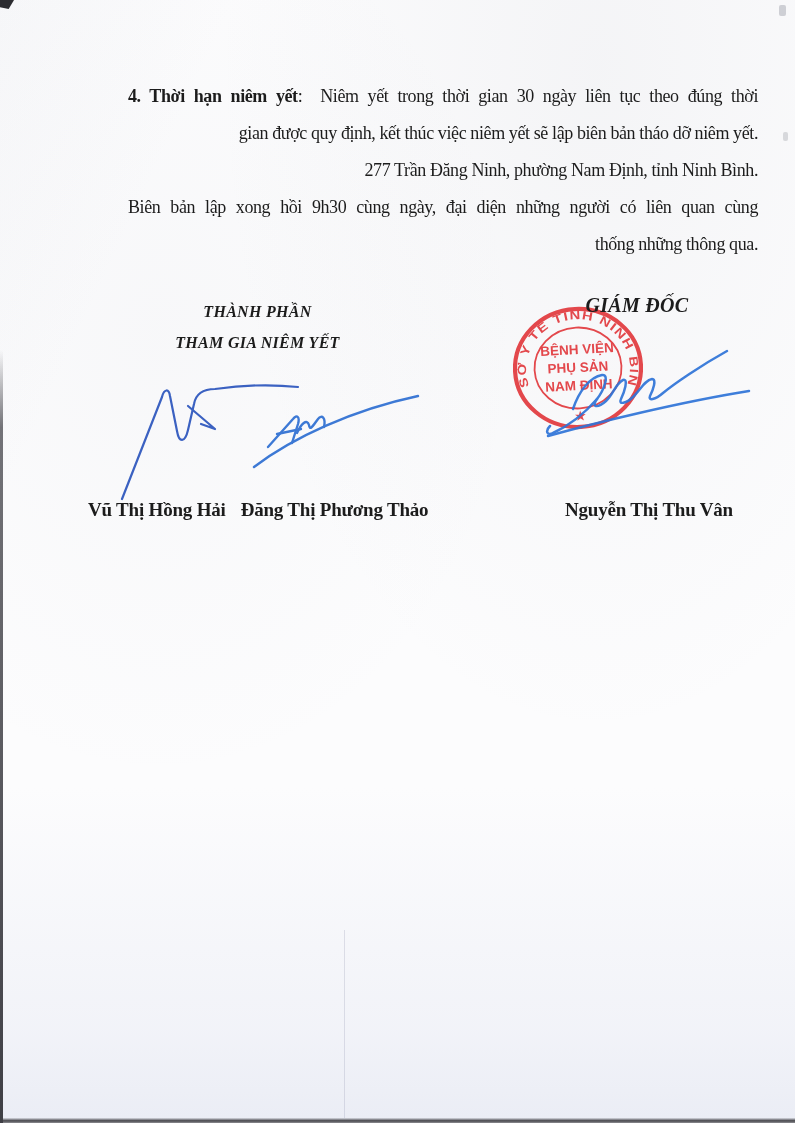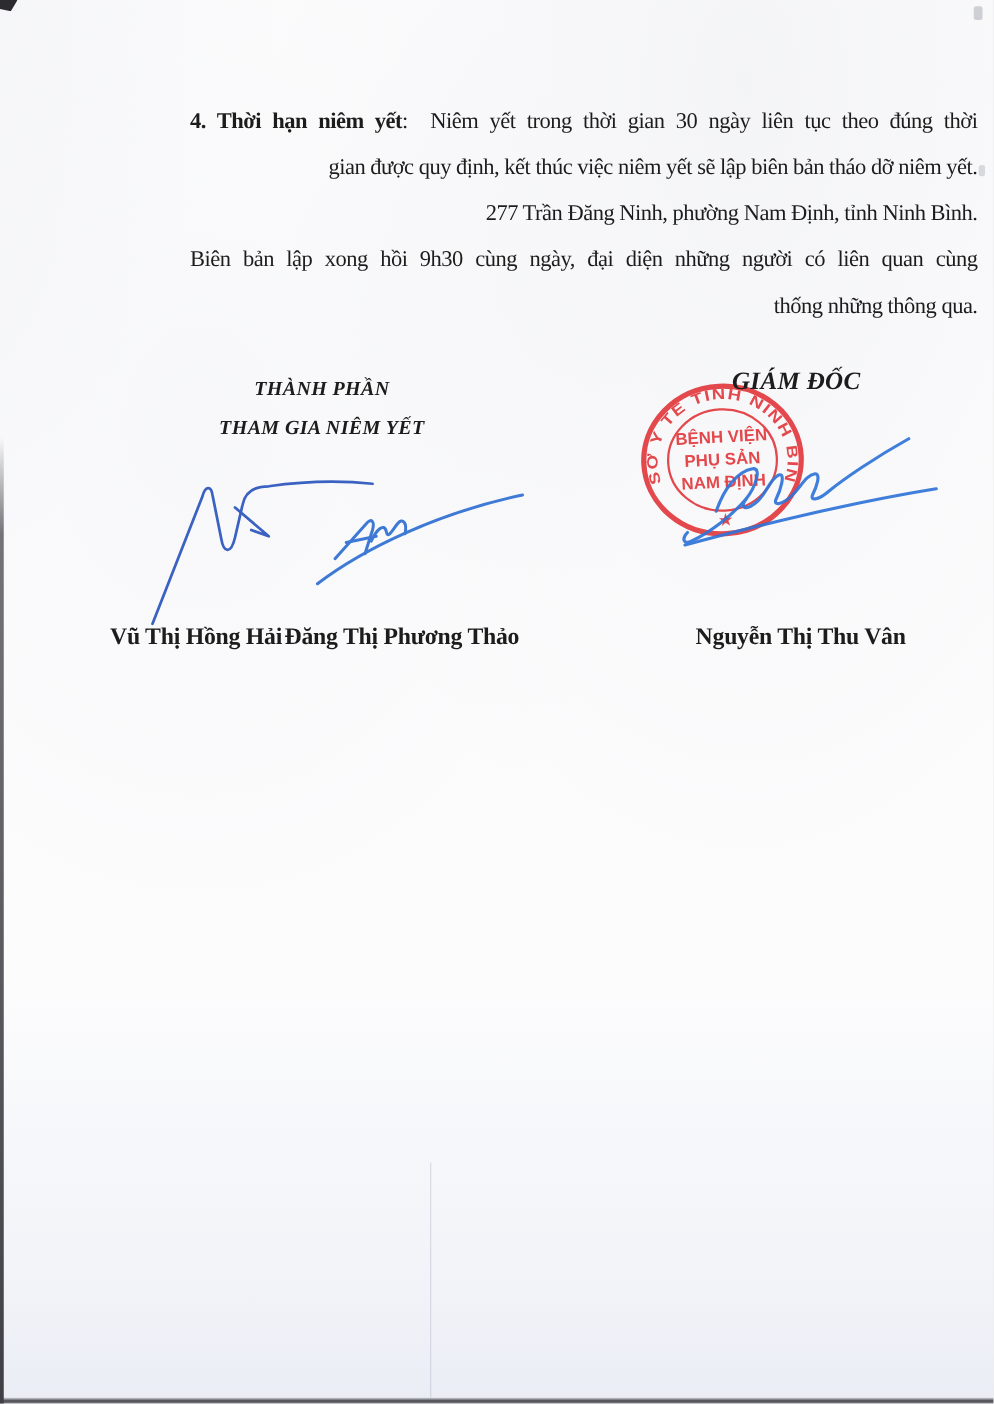--- a/index.html
+++ b/index.html
@@ -8,31 +8,31 @@
     background:
       linear-gradient(115deg, rgba(200,204,214,0.10) 0%, rgba(255,255,255,0) 18%),
       radial-gradient(ellipse at 75% 6%, rgba(140,145,160,0.07), rgba(255,255,255,0) 45%),
       radial-gradient(ellipse at 20% 30%, rgba(160,165,180,0.05), rgba(255,255,255,0) 40%),
       linear-gradient(to bottom, rgba(255,255,255,0) 70%, rgba(214,219,236,0.28) 92%, rgba(206,212,232,0.38) 100%),
       #fcfcfd;
     font-family:"Liberation Serif", serif;
     color:#1c1c1c;
   }
   
-  .body-text{position:absolute;left:82px;top:78px;width:676px;font-size:18px;letter-spacing:-0.4px;line-height:37px;margin-left:24px;}
+  .body-text{position:absolute;left:82px;top:78px;width:676px;font-size:18px;letter-spacing:-0.4px;line-height:37px;}
   .body-line{height:37px;white-space:nowrap;text-align:right;}
   .body-line.justify{text-align:justify;text-align-last:justify;}
   .body-line.indent{padding-left:46px;}
   .body-line b{font-weight:bold;}
   
   .sign-left-title{position:absolute;left:140px;top:296px;width:235px;text-align:center;font-weight:bold;font-size:16px;line-height:31px;letter-spacing:0.3px;font-style:italic;}
   .sign-right-title{position:absolute;left:557px;top:294px;width:160px;text-align:center;font-weight:bold;font-size:20px;letter-spacing:0.3px;z-index:4;font-style:italic;}
   
-  .names-left{position:absolute;left:88px;top:499px;display:flex;gap:2px;font-weight:bold;font-size:19px;letter-spacing:-0.2px;white-space:nowrap;}
-  .name-right{position:absolute;left:548px;top:499px;width:185px;text-align:center;font-weight:bold;font-size:19px;letter-spacing:-0.2px;white-space:nowrap;}
+  .names-left{position:absolute;left:88px;top:499px;display:flex;gap:15px;font-weight:bold;font-size:19px;letter-spacing:-0.2px;white-space:nowrap;}
+  .name-right{position:absolute;left:548px;top:499px;width:185px;text-align:right;font-weight:bold;font-size:19px;letter-spacing:-0.2px;white-space:nowrap;}
   
   .stamp{position:absolute;left:511px;top:305px;width:134px;height:126px;transform:rotate(-3deg);z-index:2;opacity:0.93;}
   .stamp text{font-family:"Liberation Sans", sans-serif;font-weight:bold;}
   
   .sig-layer{position:absolute;left:0;top:0;z-index:5;pointer-events:none;}
   
   .corner-mark{position:absolute;left:0;top:0;width:14px;height:9px;background:#2c2c30;clip-path:polygon(0 0,100% 0,62% 100%,0 80%);z-index:6;}
   .edge-bottom{position:absolute;left:0;right:0;bottom:0;height:5px;background:linear-gradient(to bottom, rgba(90,90,96,0.12), #47474c 55%, #8f8f94);z-index:6;}
   .edge-left{position:absolute;left:0;top:350px;bottom:0;width:3px;background:linear-gradient(to bottom, rgba(70,70,76,0), rgba(70,70,76,0.75) 10%, #3f3f45);z-index:6;}
   .crease-v{position:absolute;left:344px;top:930px;bottom:5px;width:1px;background:rgba(150,156,178,0.28);z-index:1;}

